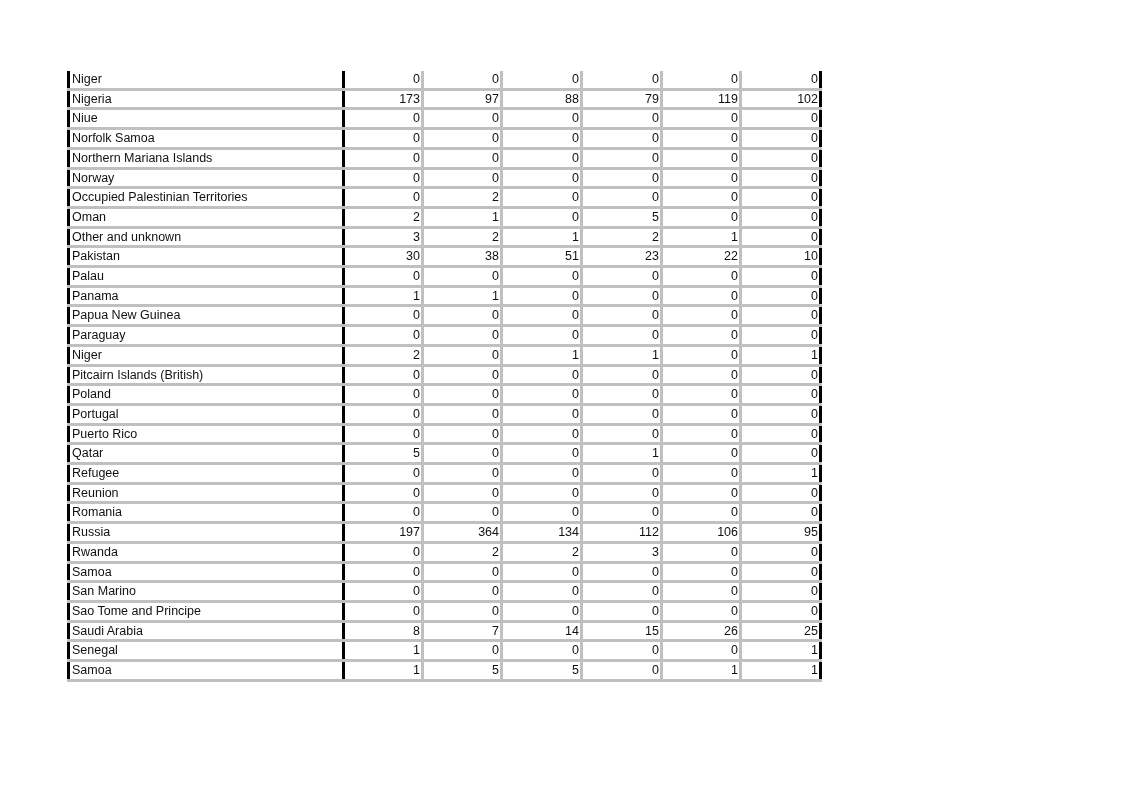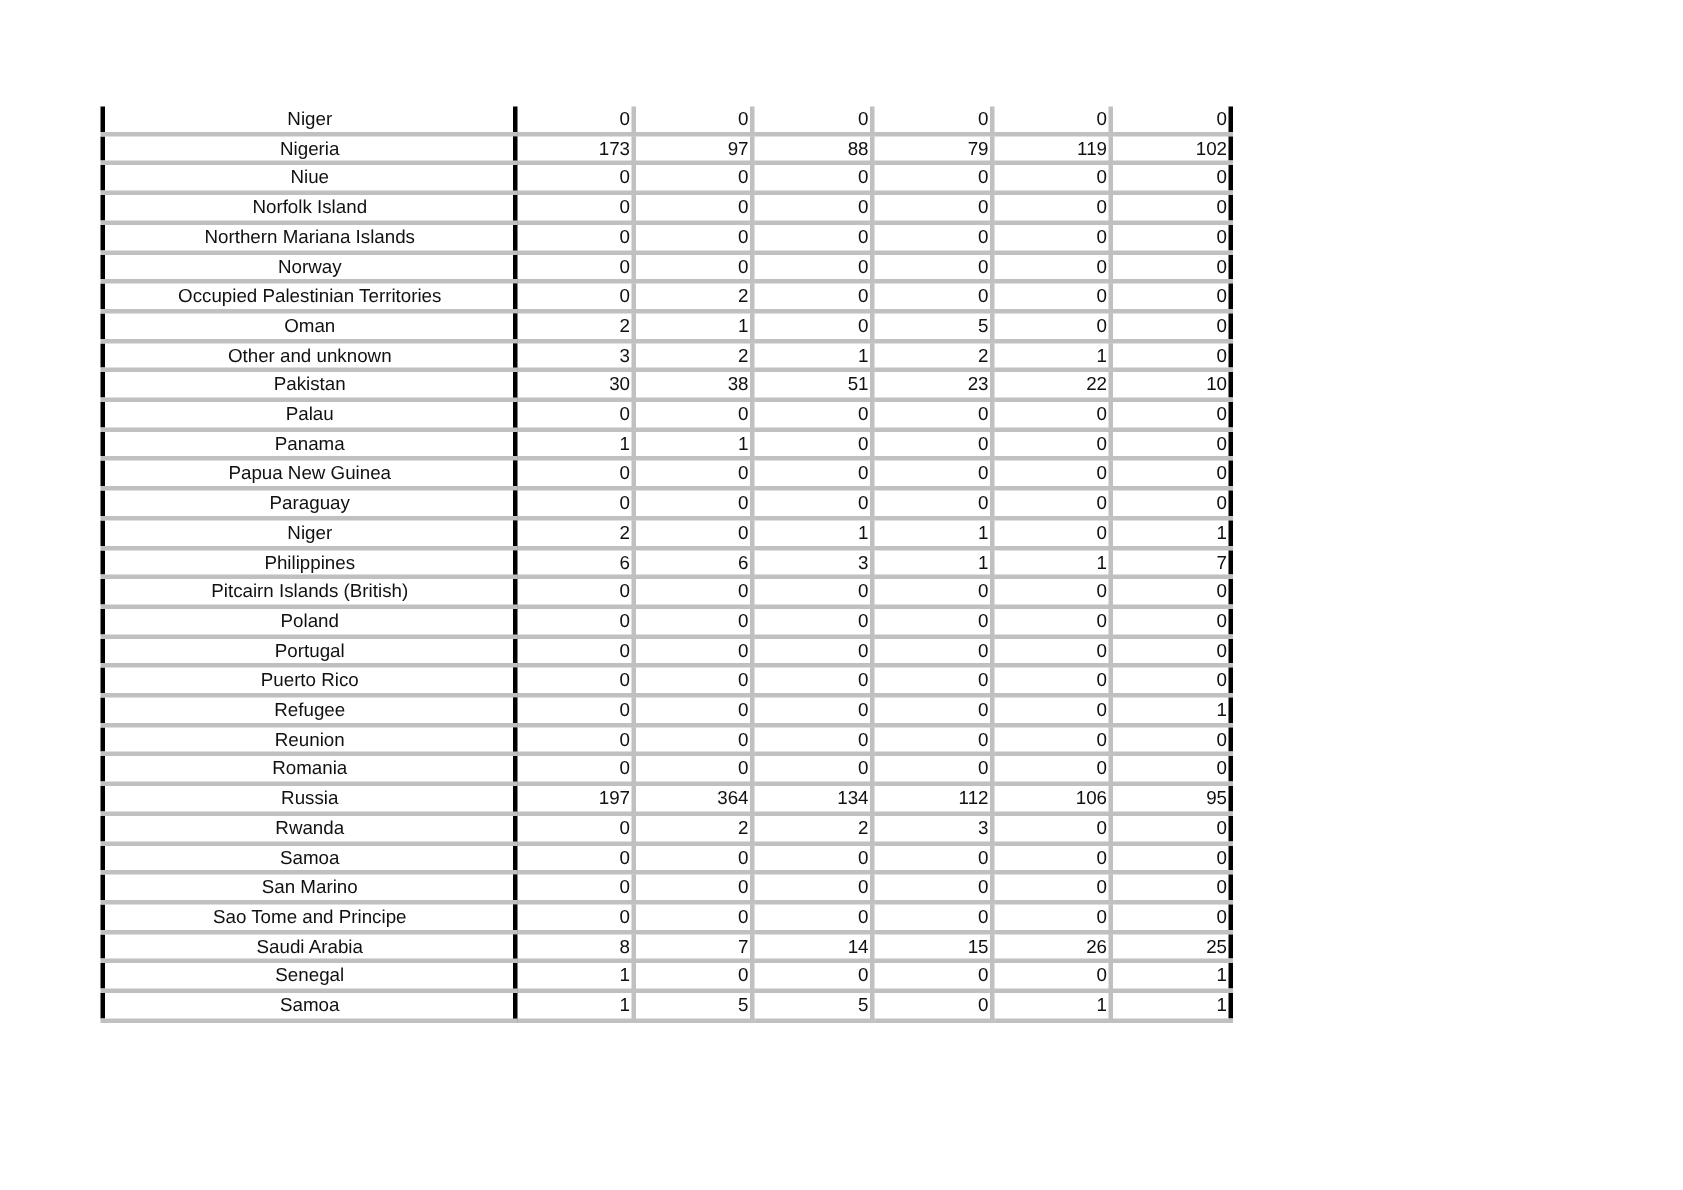--- a/index.html
+++ b/index.html
@@ -34,21 +34,21 @@
   table.data-table td {
     height: 16.7px;
     padding: 0 1px 0 2px;
     line-height: 16.7px;
     border-bottom: 3px solid #c0c0c0;
     white-space: nowrap;
     overflow: hidden;
   }
   table.data-table td.country {
     width: 269px;
-    text-align: center;
+    text-align: left;
     border-right: 3px solid #000000;
     padding-left: 2px;
   }
   table.data-table td.num {
     text-align: right;
     border-right: 3px solid #c0c0c0;
     padding-right: 1px;
   }
   table.data-table td.num.last {
     border-right: none;
@@ -98,21 +98,21 @@
         <tr>
     <td class="country">Niue</td>
     <td class="num">0</td>
     <td class="num">0</td>
     <td class="num">0</td>
     <td class="num">0</td>
     <td class="num">0</td>
     <td class="num last">0</td>
   </tr>
         <tr>
-    <td class="country">Norfolk Island</td>
+    <td class="country">Norfolk Samoa</td>
     <td class="num">0</td>
     <td class="num">0</td>
     <td class="num">0</td>
     <td class="num">0</td>
     <td class="num">0</td>
     <td class="num last">0</td>
   </tr>
         <tr>
     <td class="country">Northern Mariana Islands</td>
     <td class="num">0</td>
@@ -206,29 +206,20 @@
         <tr>
     <td class="country">Niger</td>
     <td class="num">2</td>
     <td class="num">0</td>
     <td class="num">1</td>
     <td class="num">1</td>
     <td class="num">0</td>
     <td class="num last">1</td>
   </tr>
         <tr>
-    <td class="country">Philippines</td>
-    <td class="num">6</td>
-    <td class="num">6</td>
-    <td class="num">3</td>
-    <td class="num">1</td>
-    <td class="num">1</td>
-    <td class="num last">7</td>
-  </tr>
-        <tr>
     <td class="country">Pitcairn Islands (British)</td>
     <td class="num">0</td>
     <td class="num">0</td>
     <td class="num">0</td>
     <td class="num">0</td>
     <td class="num">0</td>
     <td class="num last">0</td>
   </tr>
         <tr>
     <td class="country">Poland</td>
@@ -247,20 +238,29 @@
     <td class="num">0</td>
     <td class="num">0</td>
     <td class="num last">0</td>
   </tr>
         <tr>
     <td class="country">Puerto Rico</td>
     <td class="num">0</td>
     <td class="num">0</td>
     <td class="num">0</td>
     <td class="num">0</td>
+    <td class="num">0</td>
+    <td class="num last">0</td>
+  </tr>
+        <tr>
+    <td class="country">Qatar</td>
+    <td class="num">5</td>
+    <td class="num">0</td>
+    <td class="num">0</td>
+    <td class="num">1</td>
     <td class="num">0</td>
     <td class="num last">0</td>
   </tr>
         <tr>
     <td class="country">Refugee</td>
     <td class="num">0</td>
     <td class="num">0</td>
     <td class="num">0</td>
     <td class="num">0</td>
     <td class="num">0</td>

